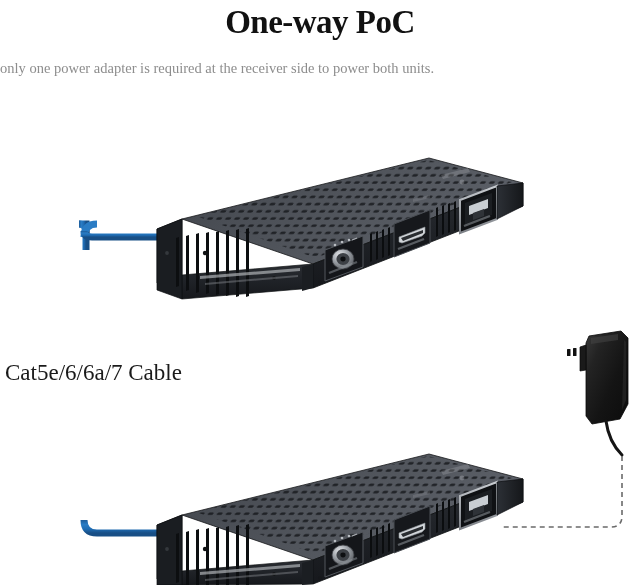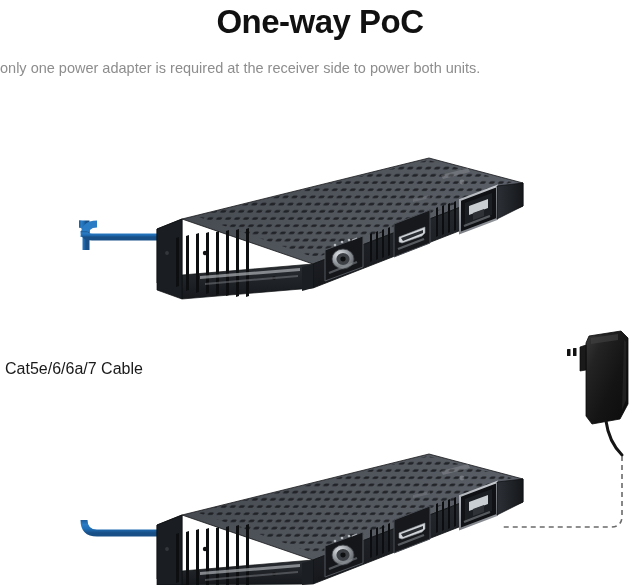--- a/index.html
+++ b/index.html
@@ -12,20 +12,21 @@
     width: 640px;
     height: 585px;
     overflow: hidden;
     position: relative;
   }
   #stage {
     position: relative;
     width: 517px;
     height: 585px;
     background: #ffffff;
+    font-family: Liberation Serif, serif;
   }
 
   
   .title {
     position: absolute;
     left: 0;
     top: 2px;
     width: 640px;
     text-align: center;
     font-size: 33px;
@@ -43,21 +44,21 @@
     font-weight: 400;
     color: #8d8d8d;
     line-height: 20px;
   }
 
   
   .cable-label {
     position: absolute;
     left: 2px;
     top: 358px;
-    font-size: 16px;
+    font-size: 23px;
     color: #1a1a1a;
     background: #ffffff;
     padding: 2px 3px;
     z-index: 30;
     white-space: nowrap;
   }
 
   
   svg.layer {
     position: absolute;

